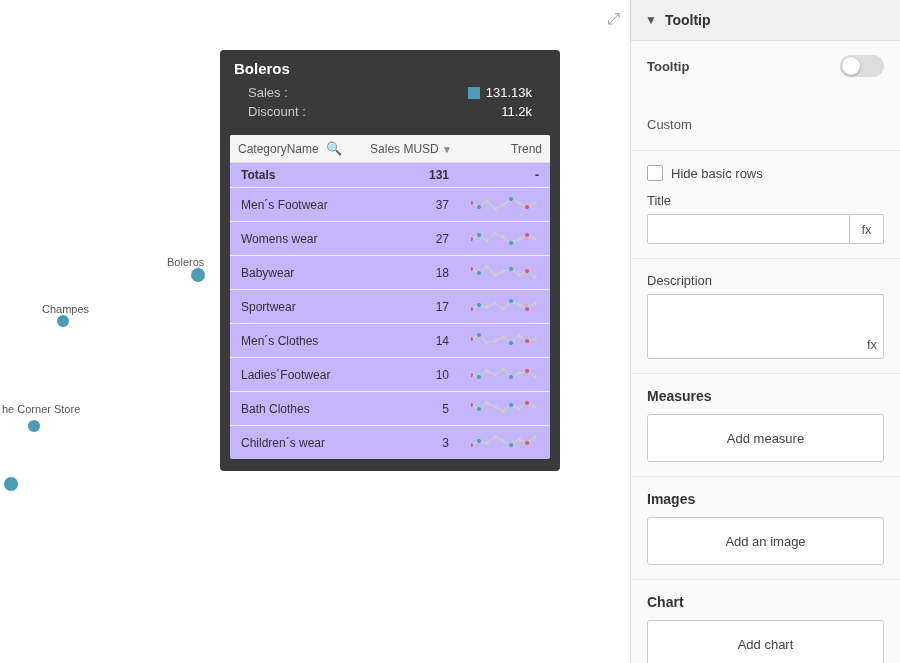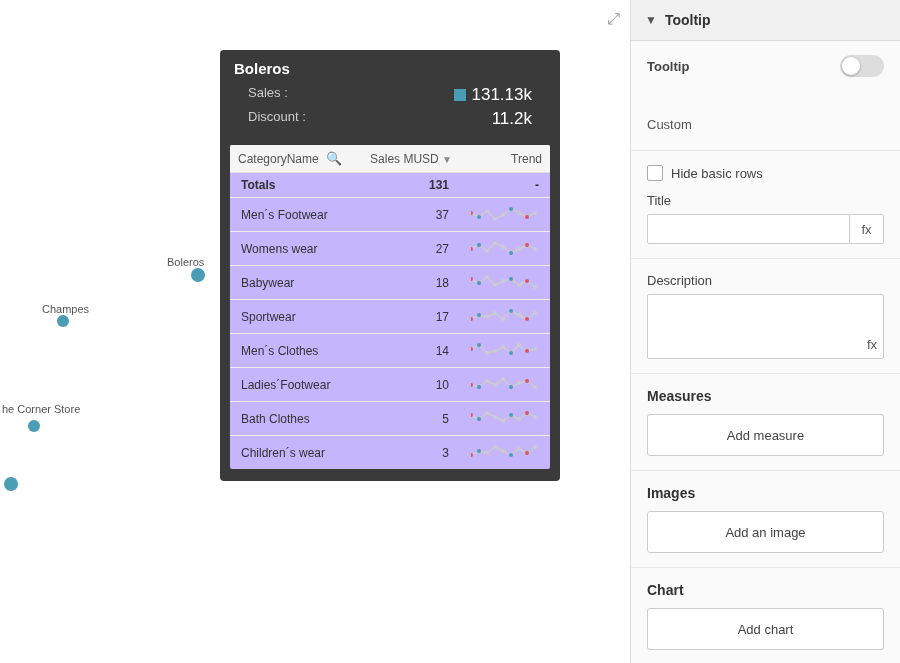--- a/index.html
+++ b/index.html
@@ -74,21 +74,21 @@
       padding: 2px 14px;
     }
 
     .tooltip-label {
       color: #ccc;
       font-size: 13px;
     }
 
     .tooltip-value {
       color: #fff;
-      font-size: 17px;
+      font-size: 13px;
     }
 
     .tooltip-color-box {
       width: 12px;
       height: 12px;
       background: #4a9db5;
       display: inline-block;
       margin-right: 6px;
       vertical-align: middle;
     }
@@ -330,21 +330,21 @@
     
     .measures-section-label {
       font-size: 14px;
       font-weight: 600;
       color: #333;
       margin-bottom: 10px;
     }
 
     .add-button {
       width: 100%;
-      height: 42px;
+      height: 48px;
       background: #fff;
       border: 1px solid #ccc;
       border-radius: 3px;
       font-size: 13px;
       color: #444;
       cursor: pointer;
       text-align: center;
       display: flex;
       align-items: center;
       justify-content: center;

